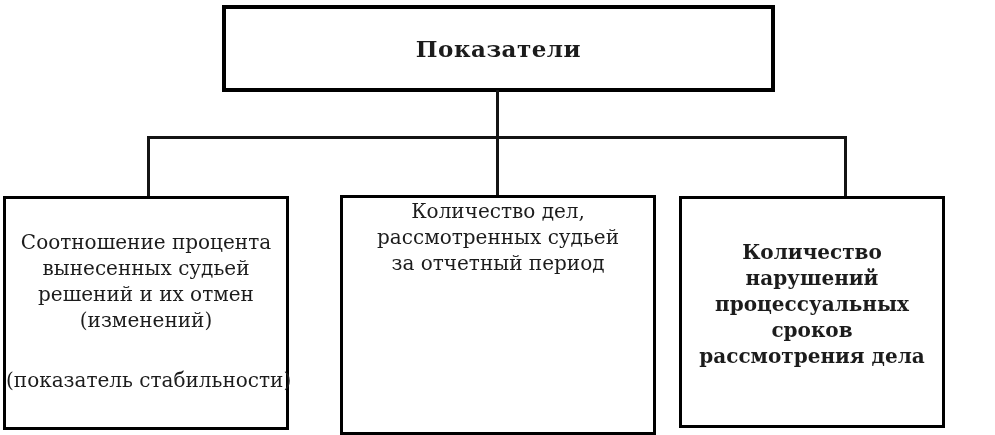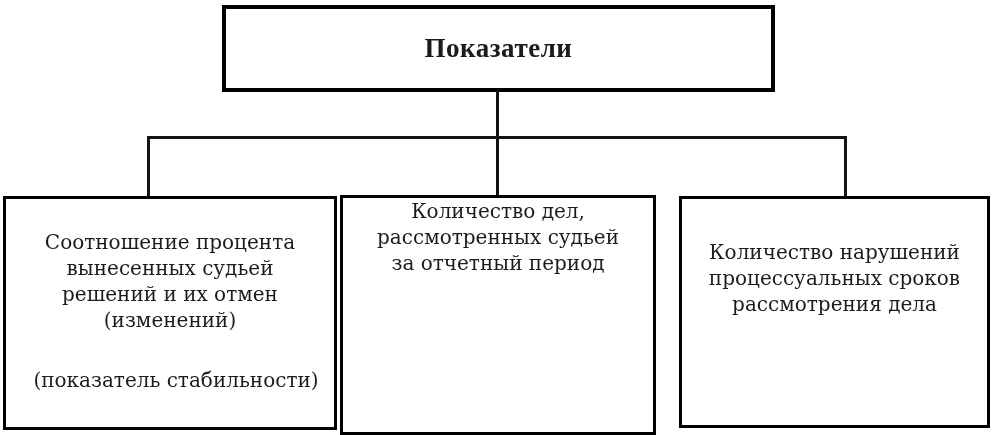--- a/index.html
+++ b/index.html
@@ -28,41 +28,40 @@
     top: 5px;
     width: 553px;
     height: 87px;
     border-width: 4px;
     display: flex;
     align-items: center;
     justify-content: center;
   }
   .root-label {
     font-weight: bold;
-    font-size: 27px;
+    font-size: 23px;
     letter-spacing: 0.5px;
-    font-family: Liberation Serif, serif;
   }
   .child-node {
     font-size: 20px;
     line-height: 26px;
   }
-  .child-1 { left: 3px;   top: 196px; width: 334px; height: 234px; }
+  .child-1 { left: 3px;   top: 196px; width: 286px; height: 234px; }
   .child-2 { left: 340px; top: 195px; width: 316px; height: 240px; }
-  .child-3 { left: 679px; top: 196px; width: 311px; height: 232px; }
+  .child-3 { left: 679px; top: 196px; width: 266px; height: 232px; font-weight: bold; }
   .box-main {
     white-space: pre-line;
     padding: 0 6px;
   }
   .child-1 .box-main { margin-top: 30px; }
   .child-2 .box-main { }
   .child-3 .box-main { margin-top: 40px; }
   .box-note {
     position: absolute;
-    left: 6px;
+    left: 0;
     top: 168px;
     width: 100%;
     white-space: nowrap;
   }
   .connector {
     position: absolute;
     background: #141414;
   }
   .stem        { left: 496px; top: 90px;  width: 3px;   height: 48px; }
   .h-line      { left: 147px; top: 136px; width: 700px; height: 3px;  }

